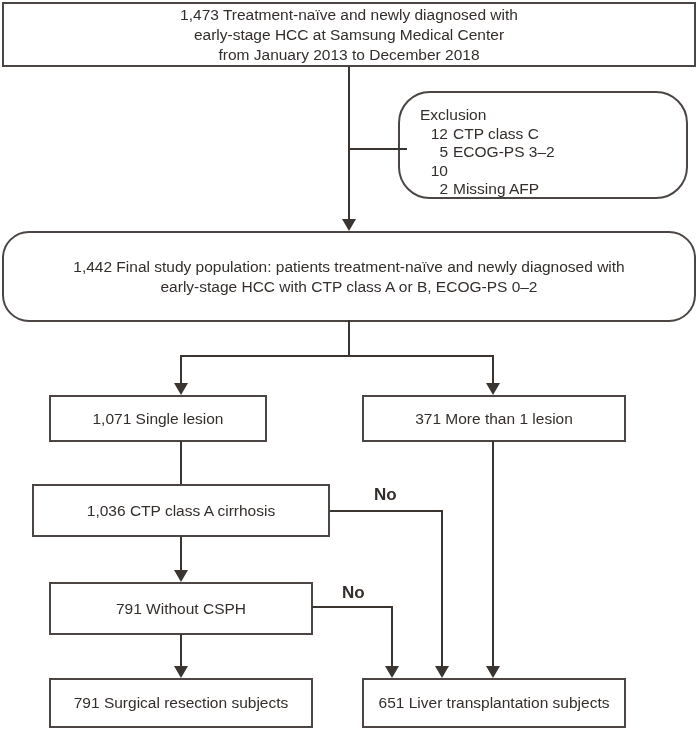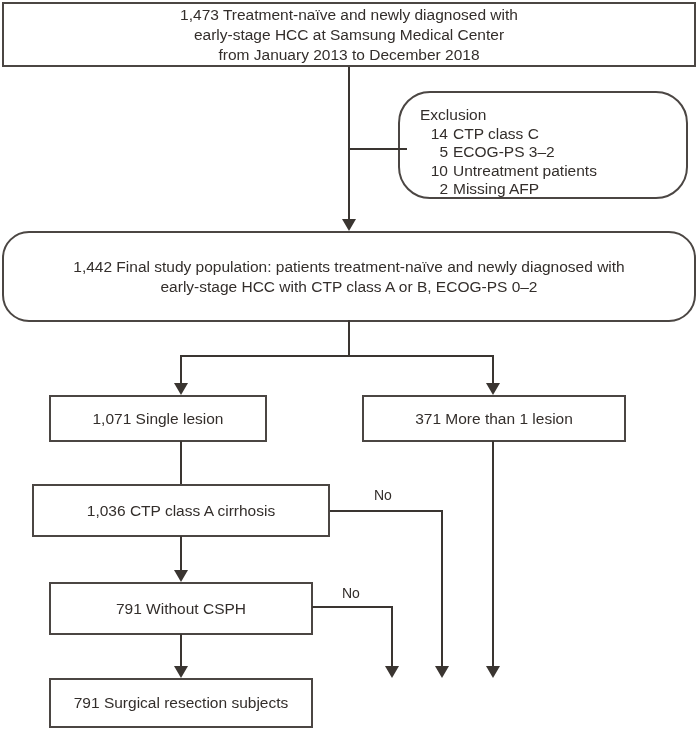--- a/index.html
+++ b/index.html
@@ -38,46 +38,45 @@
   }
   .excl-row{display:flex;}
   .excl-count{display:inline-block;width:28px;text-align:right;margin-right:5px;flex:none;}
   .line{position:absolute;background:var(--ink);}
   .arrow{
     position:absolute;width:0;height:0;
     border-left:7px solid transparent;
     border-right:7px solid transparent;
     border-top:12px solid var(--ink);
   }
-  .edge-label{position:absolute;font-size:14px;line-height:18px;color:var(--text);}
+  .edge-label{position:absolute;font-size:17px;line-height:18px;color:var(--text);font-weight:bold;}
 </style>
 </head>
 <body>
 
 <div id="figure">
 
   <div class="box" style="left:2px;top:2px;width:694px;height:65px;">
     <div>1,473 Treatment-naïve and newly diagnosed with</div>
     <div>early-stage HCC at Samsung Medical Center</div>
     <div>from January 2013 to December 2018</div>
   </div>
 
   <div class="box box--left" style="left:398px;top:91px;width:290px;height:108px;border-radius:32px;">
     <div>Exclusion</div>
     <div class="excl-row">
-      <span class="excl-count">14</span>
+      <span class="excl-count">12</span>
       <span>CTP class C</span>
     </div>
     <div class="excl-row">
       <span class="excl-count">5</span>
       <span>ECOG-PS 3–2</span>
     </div>
     <div class="excl-row">
       <span class="excl-count">10</span>
-      <span>Untreatment patients</span>
     </div>
     <div class="excl-row">
       <span class="excl-count">2</span>
       <span>Missing AFP</span>
     </div>
   </div>
 
   <div class="box" style="left:2px;top:231px;width:694px;height:91px;border-radius:27px;">
     <div>1,442 Final study population: patients treatment-naïve and newly diagnosed with</div>
     <div>early-stage HCC with CTP class A or B, ECOG-PS 0–2</div>
@@ -93,20 +92,23 @@
   <div class="box" style="left:32px;top:484px;width:298px;height:53px;">
     <div>1,036 CTP class A cirrhosis</div>
   </div>
 
   <div class="box" style="left:49px;top:582px;width:264px;height:53px;">
     <div>791 Without CSPH</div>
   </div>
 
   <div class="box" style="left:49px;top:678px;width:264px;height:50px;">
     <div>791 Surgical resection subjects</div>
+  </div>
+  <div class="box" style="left:362px;top:678px;width:264px;height:50px;">
+    <div>651 Liver transplantation subjects</div>
   </div>
 
   <div class="line" style="left:348px;top:67px;width:2px;height:153px;"></div>
   <div class="line" style="left:349px;top:148px;width:58px;height:2px;"></div>
   <div class="arrow" style="left:342px;top:219px;"></div>
 
   <div class="line" style="left:348px;top:320px;width:2px;height:37px;"></div>
   <div class="line" style="left:180px;top:355px;width:314px;height:2px;"></div>
 
   <div class="line" style="left:180px;top:355px;width:2px;height:29px;"></div>

